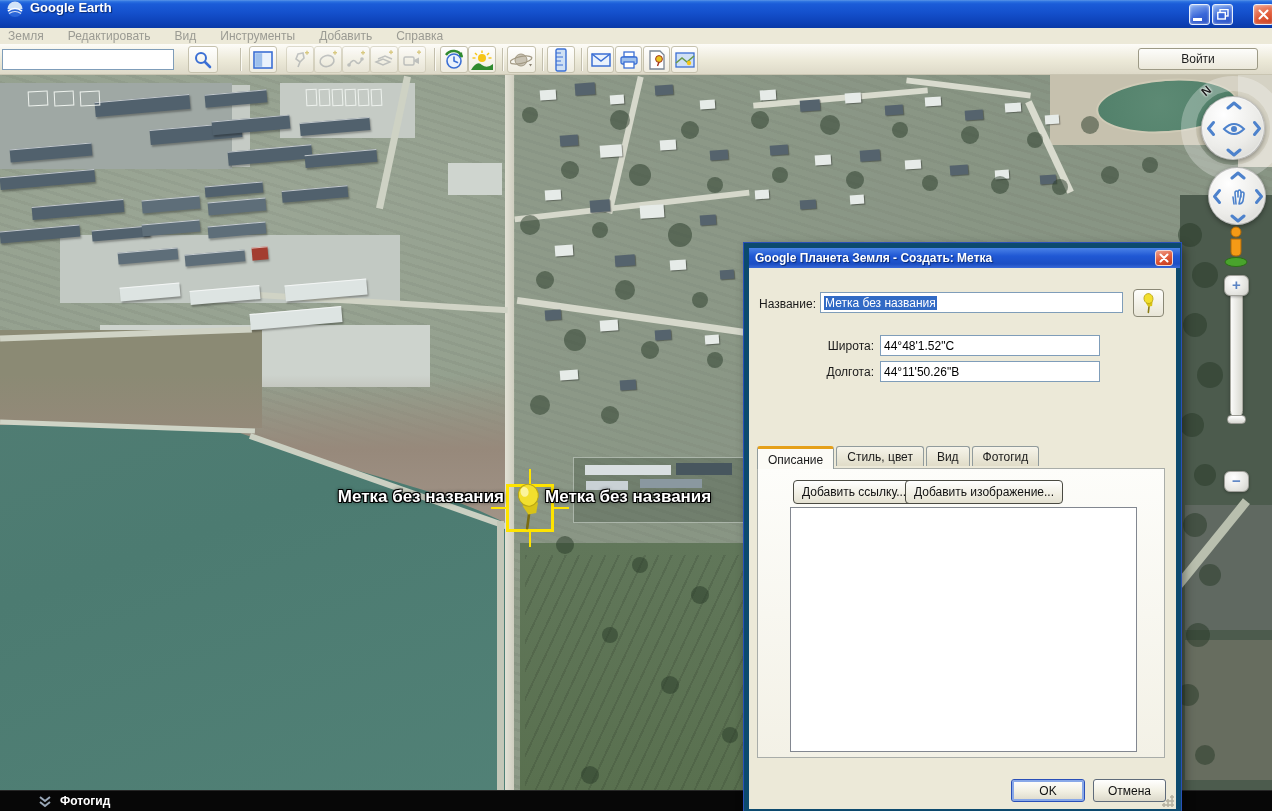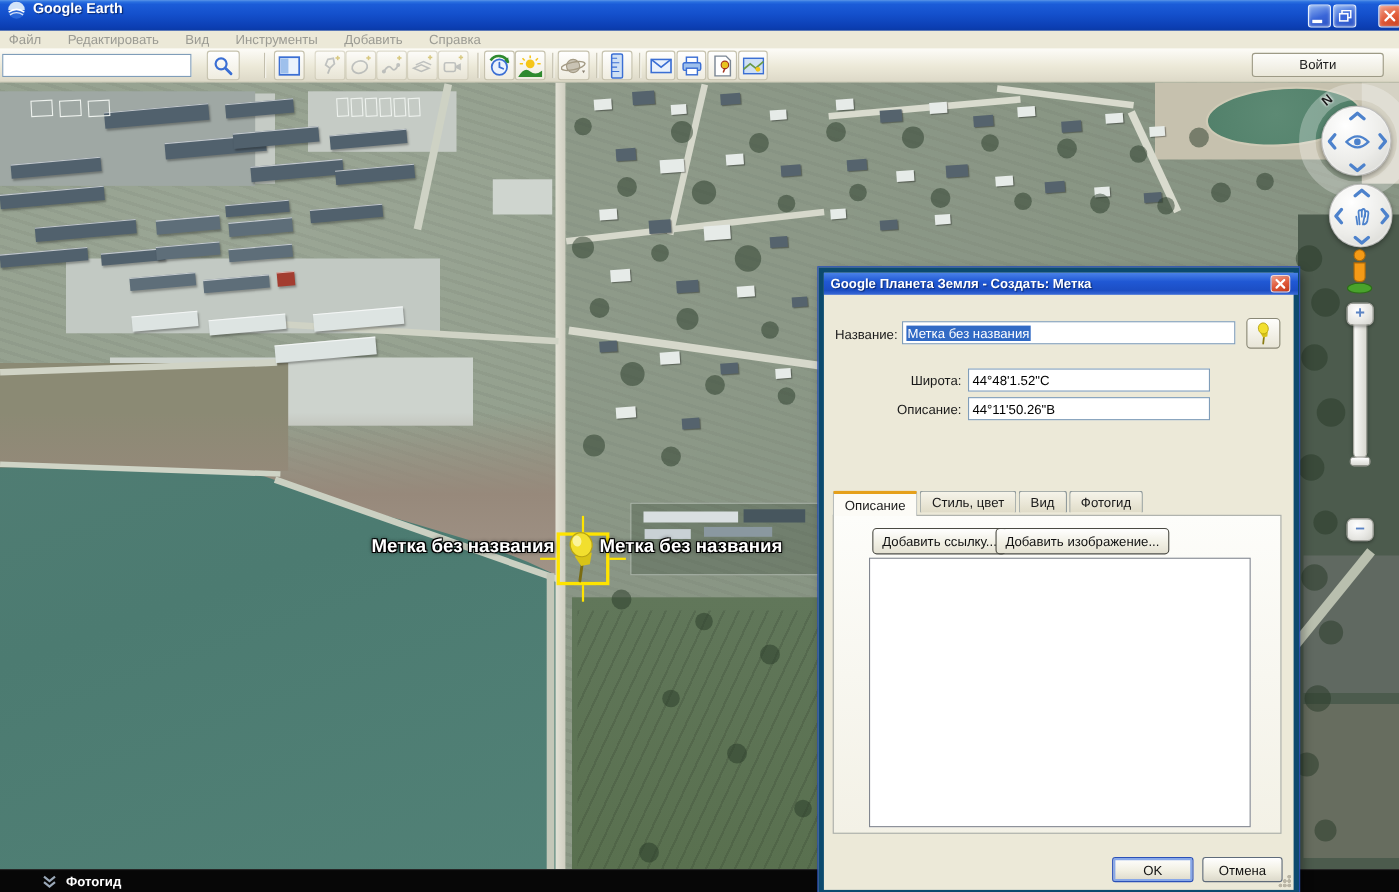--- a/index.html
+++ b/index.html
@@ -160,21 +160,21 @@
       </svg>
     </div>
     <div class="winbtn red" id="btn-close">
       <svg width="11" height="11" viewBox="0 0 11 11">
         <path d="M1.5 1.5 L9.5 9.5 M9.5 1.5 L1.5 9.5" stroke="#fff" stroke-width="2" stroke-linecap="round"></path>
       </svg>
     </div>
   </div>
 
   <div id="menubar">
-    <span class="mitem">Файл</span>
+    <span class="mitem">Земля</span>
     <span class="mitem">Редактировать</span>
     <span class="mitem">Вид</span>
     <span class="mitem">Инструменты</span>
     <span class="mitem">Добавить</span>
     <span class="mitem">Справка</span>
   </div>
 
   <div id="toolbar">
     <input id="search-input" value="" style="">
     <div class="tbtn" style="left:188px;width:30px;">
@@ -561,21 +561,21 @@
         <g transform="rotate(-12 9 9)">
           <path d="M8 14 L6 20" stroke="#8a7c14" stroke-width="1.6" stroke-linecap="round"></path>
           <path d="M5.5 10 L12.5 10 L11 14.5 L7 14.5 Z" fill="#d8c318"></path>
           <ellipse cx="9" cy="6.5" rx="4.5" ry="5" fill="#f2df2e" stroke="#b8a414" stroke-width="0.8"></ellipse>
         </g>
       </svg>
     </div>
 
     <span class="dlg-label" id="lat-label">Широта:</span>
     <input class="dlg-input" id="lat-input" value="44°48'1.52&quot;С" style="">
-    <span class="dlg-label" id="lon-label">Описание:</span>
+    <span class="dlg-label" id="lon-label">Долгота:</span>
     <input class="dlg-input" id="lon-input" value="44°11'50.26&quot;В" style="">
 
     <div id="tabs">
       <div class="tab active">Описание</div>
       <div class="tab">Стиль, цвет</div>
       <div class="tab">Вид</div>
       <div class="tab">Фотогид</div>
     </div>
     <div id="tab-panel">
       <div class="panel-btn" id="add-link-btn">Добавить ссылку...</div>

